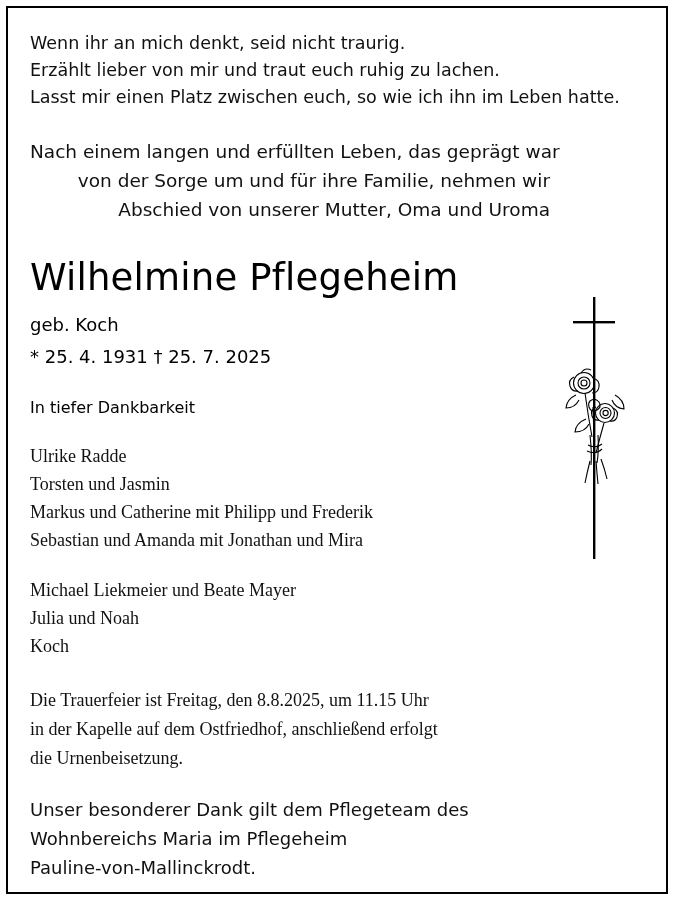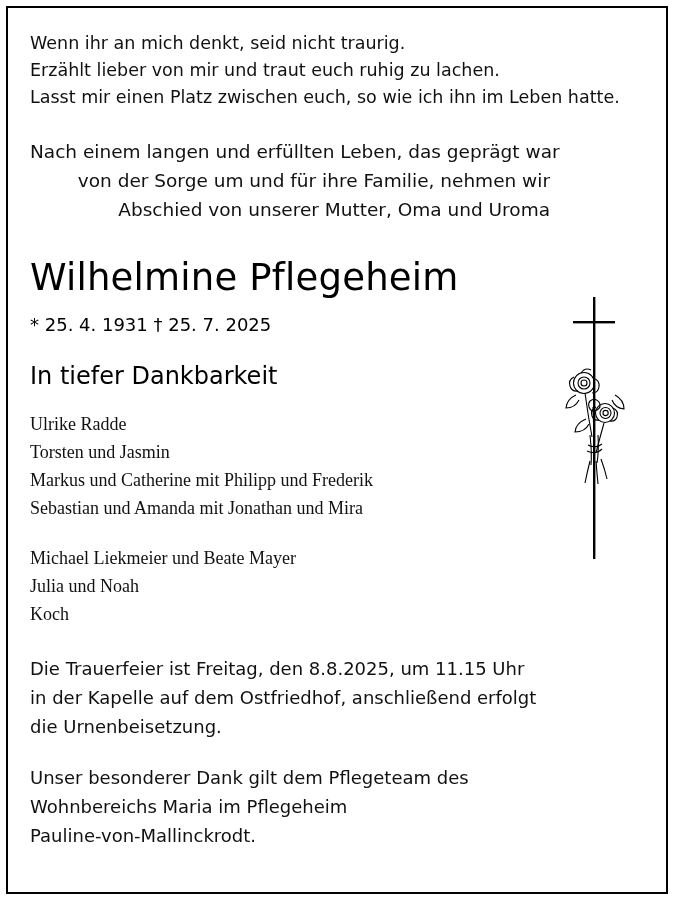--- a/index.html
+++ b/index.html
@@ -69,38 +69,39 @@
     font-size: 18px;
     line-height: 30px;
     margin-bottom: 2px;
   }
   .dates {
     font-size: 18px;
     line-height: 30px;
     margin-bottom: 22px;
   }
   .thanks {
-    font-size: 24px;
+    font-size: 16px;
     line-height: 28px;
     margin-bottom: 20px;
   }
   .family .line {
     font-size: 18px;
     line-height: 28px;
   }
   .family {
     margin-bottom: 22px;
     font-family: Liberation Serif, serif;
   }
   .service {
     margin-top: 26px;
   }
   .service .line {
     font-size: 18px;
     line-height: 29px;
+    font-family: Liberation Serif, serif;
   }
   .gratitude {
     margin-top: 22px;
   }
   .gratitude .line {
     font-size: 18px;
     line-height: 29px;
   }
   .cross-art {
     position: absolute;
@@ -124,20 +125,21 @@
       <div class="line">Lasst mir einen Platz zwischen euch, so wie ich ihn im Leben hatte.</div>
     </div>
 
     <div class="block intro">
       <div class="line">Nach einem langen und erfüllten Leben, das geprägt war</div>
       <div class="line">von der Sorge um und für ihre Familie, nehmen wir</div>
       <div class="line">Abschied von unserer Mutter, Oma und Uroma</div>
     </div>
 
     <div class="name">Wilhelmine Pflegeheim</div>
+    <div class="maiden">geb. Koch</div>
     <div class="dates">* 25. 4. 1931   † 25. 7. 2025</div>
 
     <div class="thanks">In tiefer Dankbarkeit</div>
 
     <div class="block family">
       <div class="line">Ulrike Radde</div>
       <div class="line">Torsten und Jasmin</div>
       <div class="line">Markus und Catherine mit Philipp und Frederik</div>
       <div class="line">Sebastian und Amanda mit Jonathan und Mira</div>
     </div>

